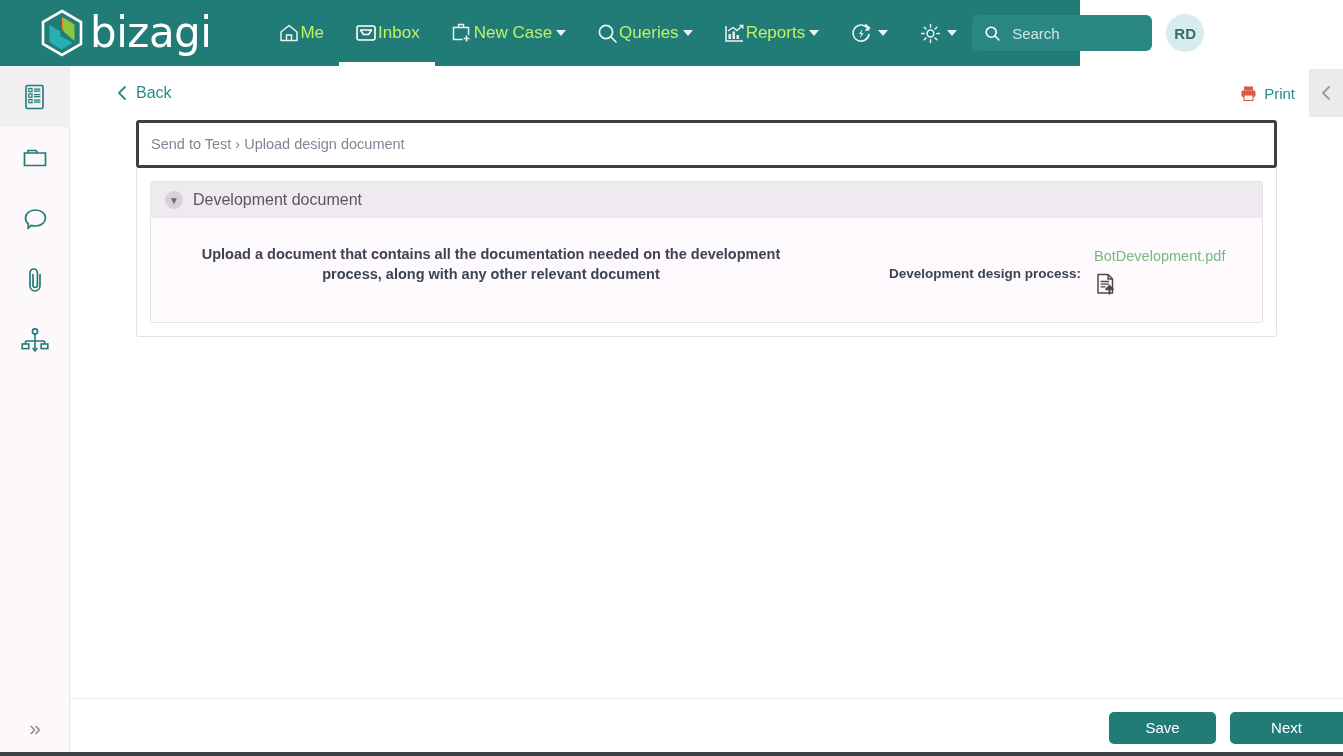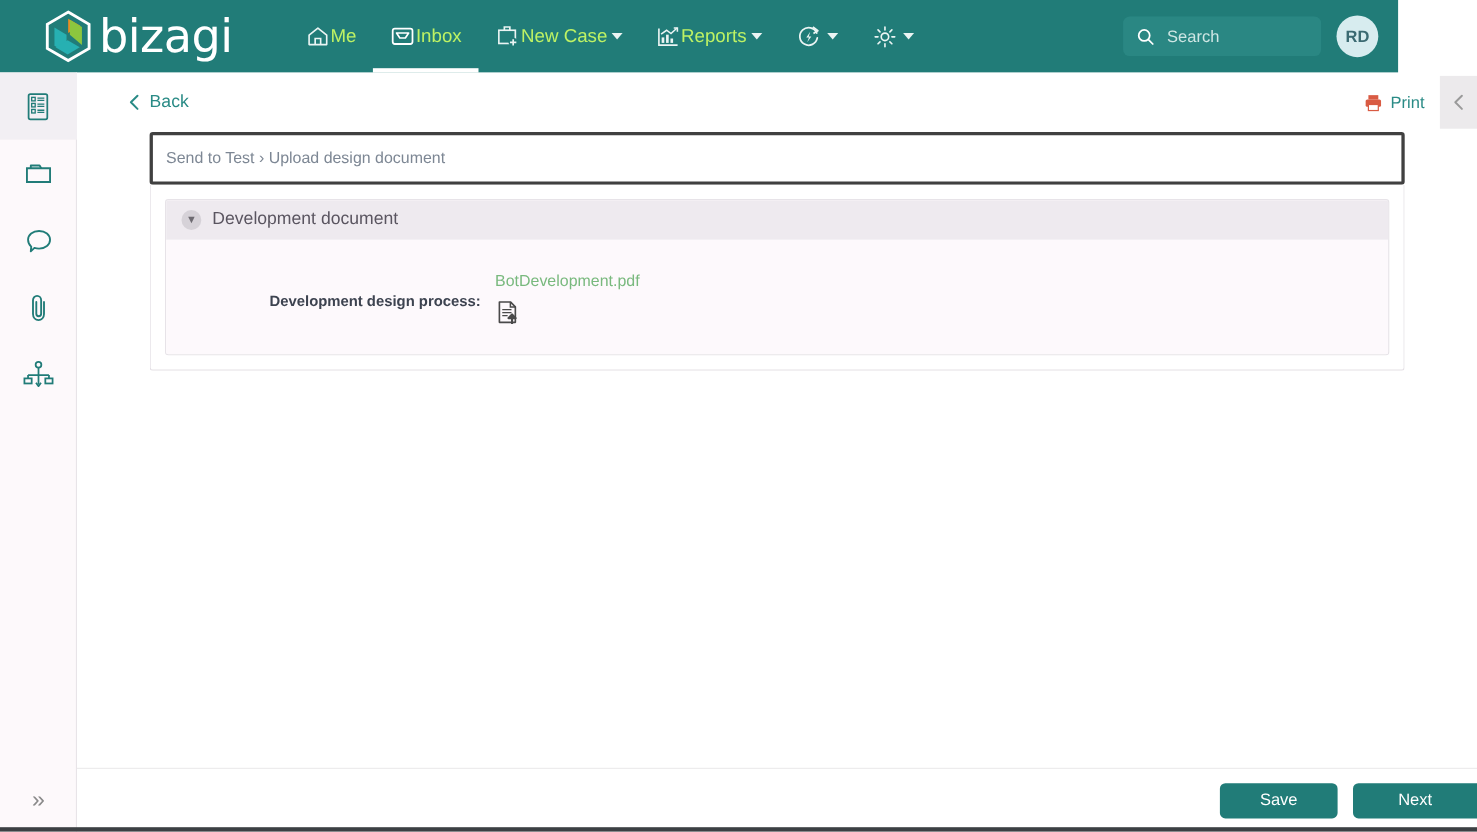--- a/index.html
+++ b/index.html
@@ -7,21 +7,21 @@
     margin: 0; padding: 0;
     width: 1343px; height: 756px;
     overflow: hidden;
     background: #ffffff;
     font-family: "Liberation Sans", sans-serif;
   }
 
   
   .topnav {
     position: absolute; top: 0; left: 0;
-    width: 1271px; height: 66px;
+    width: 1080px; height: 66px;
     background: #217C78;
     display: flex; align-items: center;
   }
   .brand {
     display: flex; align-items: center;
     margin-left: 40px; margin-right: 24px;
     height: 66px;
   }
   .brand-mark { width: 44px; height: 48px; flex: none; }
   .brand-word {
@@ -276,20 +276,28 @@
       <svg width="24" height="24" viewBox="0 0 24 24">
         <rect x="3.5" y="6.5" width="15" height="12" fill="none" stroke="#eaf4f3" stroke-width="1.5"></rect>
         <path d="M8.5 6.5 L8.5 3.5 L13.5 3.5 L13.5 6.5" fill="none" stroke="#eaf4f3" stroke-width="1.5"></path>
         <circle cx="16.5" cy="17.5" r="4.2" fill="#217C78"></circle>
         <path d="M16.5 14.6 L16.5 20.4 M13.6 17.5 L19.4 17.5" stroke="#eaf4f3" stroke-width="1.5"></path>
       </svg>
       <span>New Case</span>
       <i class="caret"></i>
     </div>
 
+    <div class="navitem">
+      <svg width="23" height="23" viewBox="0 0 23 23">
+        <circle cx="10" cy="10" r="6.6" fill="none" stroke="#eaf4f3" stroke-width="1.7"></circle>
+        <line x1="15" y1="15" x2="20" y2="20" stroke="#eaf4f3" stroke-width="1.7" stroke-linecap="round"></line>
+      </svg>
+      <span>Queries</span>
+      <i class="caret"></i>
+    </div>
 
     <div class="navitem">
       <svg width="23" height="23" viewBox="0 0 23 23">
         <path d="M3 4 L3 19 L20 19" fill="none" stroke="#eaf4f3" stroke-width="1.5"></path>
         <rect x="5.5" y="12" width="2.4" height="5" fill="#eaf4f3"></rect>
         <rect x="9.5" y="9.5" width="2.4" height="7.5" fill="#eaf4f3"></rect>
         <rect x="13.5" y="13" width="2.4" height="4" fill="#eaf4f3"></rect>
         <path d="M5 9 L10 5.5 L14 8.5 L19.5 3.5" fill="none" stroke="#eaf4f3" stroke-width="1.4"></path>
         <path d="M16.5 3.5 L19.8 3.5 L19.8 6.8" fill="none" stroke="#eaf4f3" stroke-width="1.4"></path>
       </svg>
@@ -416,20 +424,21 @@
 
     <div class="form-card">
       <div class="section">
 
         <div class="section-head">
           <span class="sec-toggle">▼</span>
           <span class="section-title">Development document</span>
         </div>
 
         <div class="section-body">
+          <div class="desc">Upload a document that contains all the documentation needed on the development process, along with any other relevant document</div>
 
           <div class="field">
             <span class="field-label">Development design process:</span>
             <div class="field-value">
               <span class="file-link">BotDevelopment.pdf</span>
               <svg class="upload-icon" width="24" height="24" viewBox="0 0 24 24">
                 <path d="M4 2.5 L14 2.5 L18.5 7 L18.5 21 L4 21 Z" fill="none" stroke="#4a4a4a" stroke-width="1.5" stroke-linejoin="round"></path>
                 <path d="M14 2.5 L14 7 L18.5 7" fill="none" stroke="#4a4a4a" stroke-width="1.4"></path>
                 <path d="M6.6 9.5 L15 9.5 M6.6 12.2 L15 12.2 M6.6 14.9 L11.5 14.9" stroke="#4a4a4a" stroke-width="1.3"></path>
                 <path d="M15.5 22.5 L15.5 14.5 M12.2 17.2 L15.5 13.8 L18.8 17.2 Z" fill="#4a4a4a" stroke="#4a4a4a" stroke-width="1.9" stroke-linejoin="round"></path>

